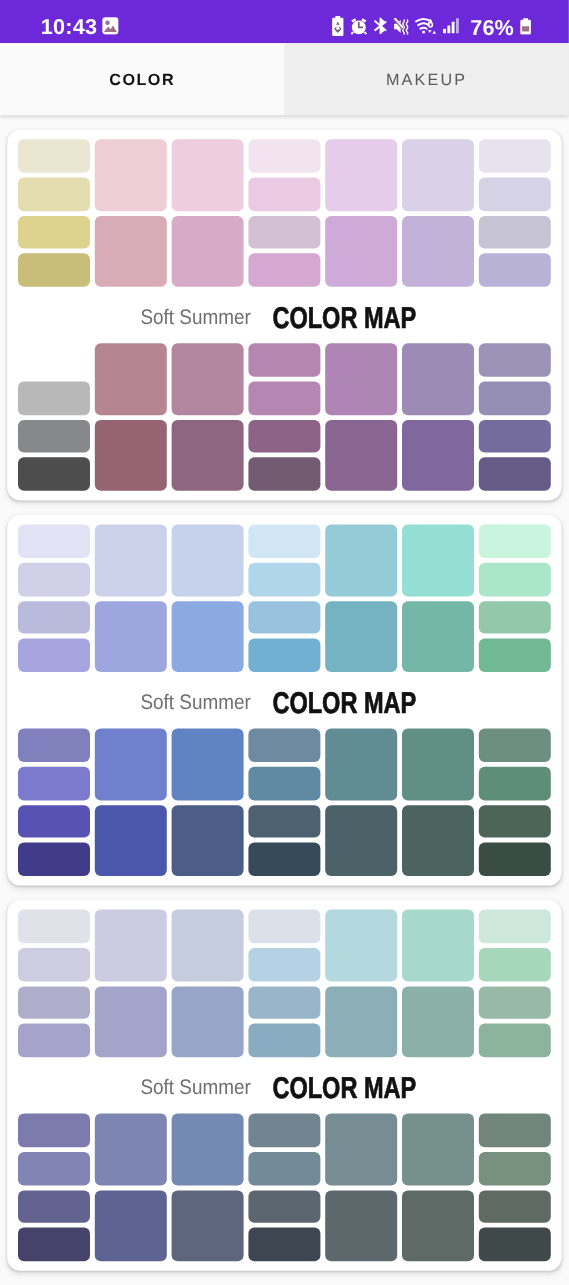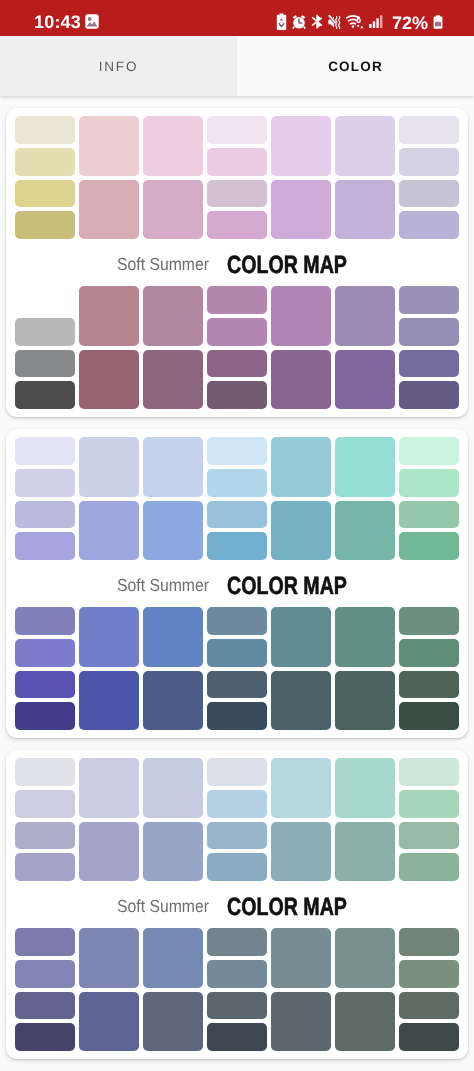--- a/index.html
+++ b/index.html
@@ -7,21 +7,21 @@
   html,body { width:474px; height:1071px; overflow:hidden; }
   body {
     background:#fafafa;
     font-family:"Liberation Sans", sans-serif;
     -webkit-font-smoothing:antialiased;
     text-rendering:geometricPrecision;
   }
   
   #status-bar {
     position:absolute; left:0; top:0; width:474px; height:36px;
-    background:#b91c1c; color:#fff;
+    background:#6d28d9; color:#fff;
     display:flex; align-items:center;
   }
   #status-left { display:flex; align-items:center; margin-left:34px; gap:4px; position:relative; top:3px; }
   #status-clock { font-size:18px; font-weight:700; letter-spacing:.2px; position:relative; top:1.5px; }
   #status-right { margin-left:auto; margin-right:31px; display:flex; align-items:center; gap:5px; position:relative; top:6px; }
   .sbicon { display:block; }
   #battery-pct { font-size:18px; font-weight:700; margin-left:4px; position:relative; top:-1px; }
 
   
   #tab-bar {
@@ -130,33 +130,33 @@
         </svg>
     </span>
     <span class="sbicon">
       <svg width="14" height="13" viewBox="0 0 14 13">
           <rect x="0.2" y="9.0" width="2.4" height="4.0" rx=".3" fill="#fff"></rect>
           <rect x="3.8" y="6.3" width="2.4" height="6.7" rx=".3" fill="#fff"></rect>
           <rect x="7.4" y="3.2" width="2.4" height="9.8" rx=".3" fill="#fff"></rect>
           <rect x="11.0" y="0.2" width="2.4" height="12.8" rx=".3" fill="#fff" opacity=".60"></rect>
         </svg>
     </span>
-    <span id="battery-pct">72%</span>
+    <span id="battery-pct">76%</span>
     <span class="sbicon">
       <svg width="10" height="14" viewBox="0 0 10 14">
           <path d="M3 0.3h4v1.1h1.4a1 1 0 0 1 1 1v10.3a1 1 0 0 1-1 1H1.6a1 1 0 0 1-1-1V2.4a1 1 0 0 1 1-1H3z" fill="#fff"></path>
           <rect x="2.0" y="6.8" width="6" height="4.4" rx=".5" fill="#9b7385"></rect>
         </svg>
     </span>
   </div>
 </div>
 
 <div id="tab-bar">
-    <div class="tab">INFO</div>
     <div class="tab active">COLOR</div>
+    <div class="tab">MAKEUP</div>
   </div>
 
 <div id="content">
     <div class="card">
       <div class="grid">
         <div class="col">
           <div class="sw" style="background: rgb(235, 230, 210);"></div>
           <div class="sw" style="background: rgb(227, 221, 175);"></div>
           <div class="sw" style="background: rgb(221, 211, 142);"></div>
           <div class="sw" style="background: rgb(200, 190, 121);"></div>

